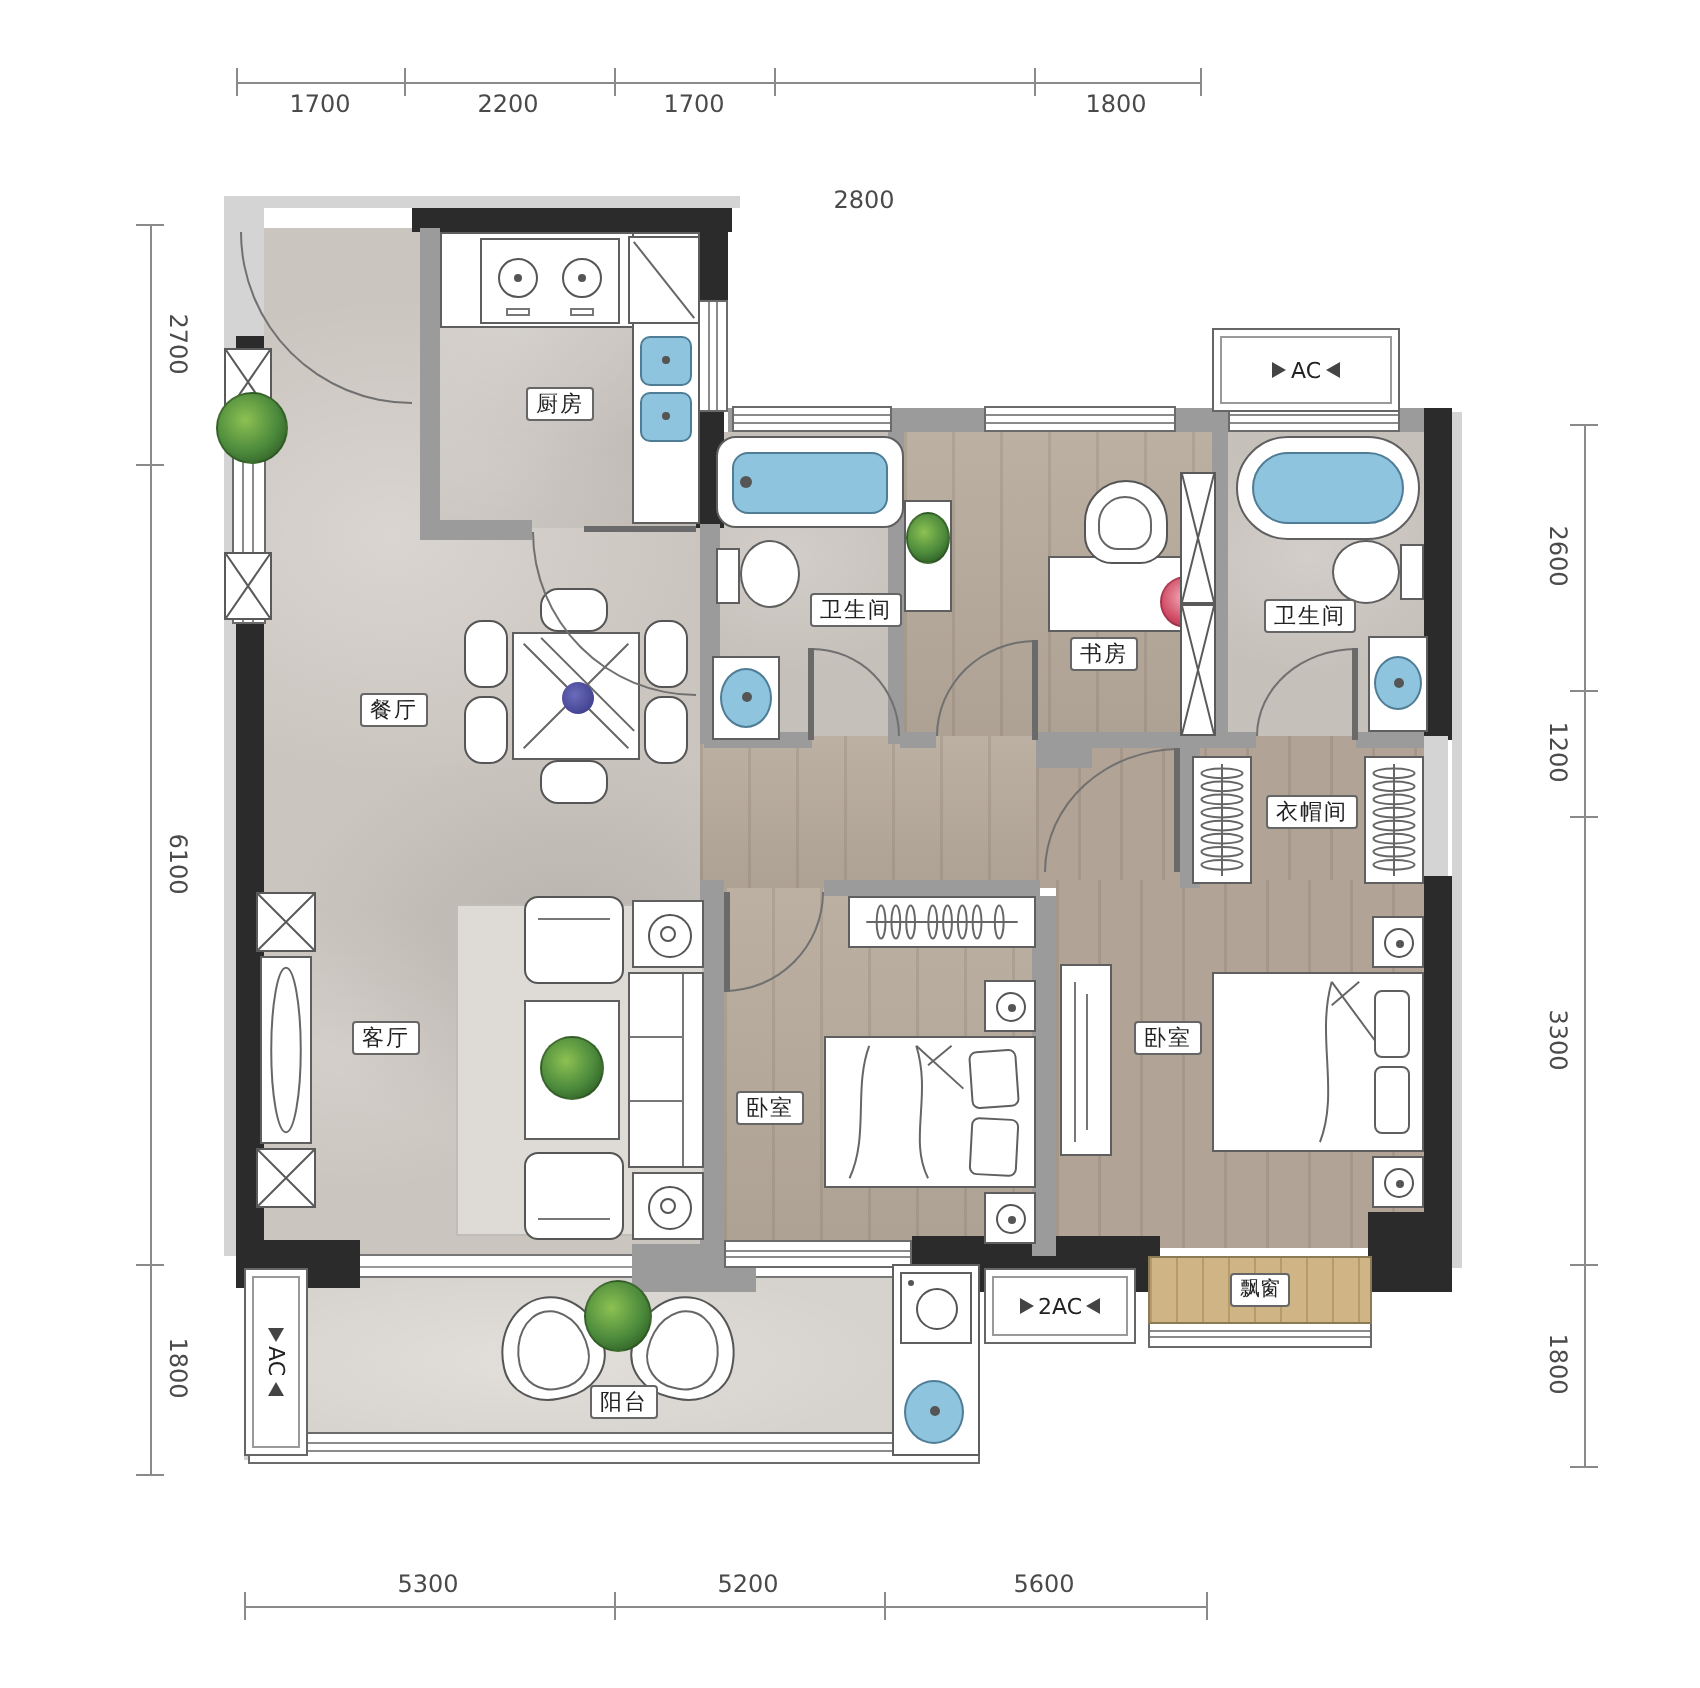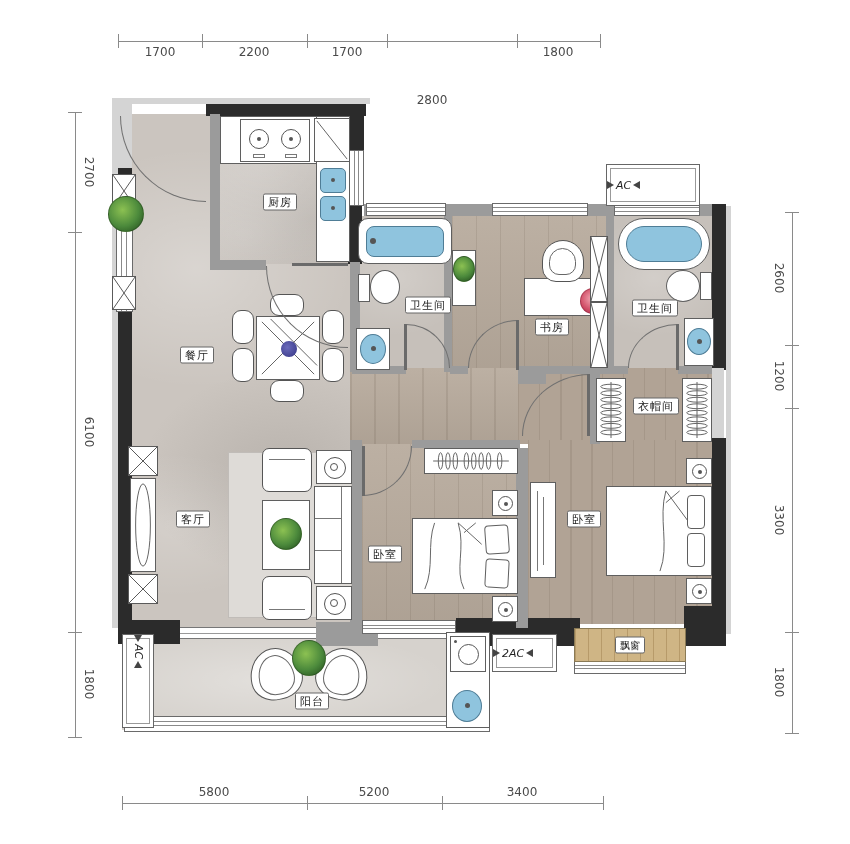--- a/index.html
+++ b/index.html
@@ -42,21 +42,21 @@
   .achair{background:#fff;border:1.2px solid #555;border-radius:7px;}
   .bchair{background:#fff;border:1.4px solid #555;border-radius:50% 50% 46% 46%/58% 58% 40% 40%;}
   .bchair .in{position:absolute;inset:6px 7px 4px 7px;border:1.1px solid #666;border-radius:inherit;background:#fff;}
   .ring{border:1.4px solid #555;border-radius:50%;background:#fff;}
   .dot{background:#555;border-radius:50%;}
   .rug{background:#dedbd7;border:1px solid #c0bcb8;}
   
   .rlabel{background:#fff;border:1px solid #666;border-radius:2px;padding:1px 4px;font-size:11px;color:#222;letter-spacing:1px;white-space:nowrap;transform:translate(-50%,-50%);line-height:13px;}
   .small{font-size:10px;letter-spacing:0;}
   .acbox{background:#fff;border:1px solid #666;box-shadow:inset 0 0 0 3px #fff,inset 0 0 0 4px #999;}
-  .aclabel{display:flex;align-items:center;gap:2px;font-size:11px;color:#222;font-style:italic;}
+  .aclabel{display:flex;align-items:center;justify-content:center;gap:2px;font-size:11px;color:#222;}
   .triR{width:0;height:0;border-style:solid;border-width:4px 0 4px 7px;border-color:transparent transparent transparent #444;}
   .triL{width:0;height:0;border-style:solid;border-width:4px 7px 4px 0;border-color:transparent #444 transparent transparent;}
   .triD{width:0;height:0;border-style:solid;border-width:7px 4px 0 4px;border-color:#444 transparent transparent transparent;}
   .triU{width:0;height:0;border-style:solid;border-width:0 4px 7px 4px;border-color:transparent transparent #444 transparent;}
   
   .dline{background:#8a8a8a;}
   .tk{background:#8a8a8a;}
   .dt{font-size:12px;color:#4a4a4a;white-space:nowrap;}
   .vert{writing-mode:vertical-rl;}
   .ctrx{transform:translateX(-50%);}
@@ -345,21 +345,21 @@
       <div class="a dot" style="left:12px;top:12px;width:5px;height:5px;"></div>
     </div>
 
   <div class="a baywood" style="left:574px;top:628px;width:112px;height:34px;border:1px solid #8a7a55;"></div>
 
   <div class="a acbox aclabel" style="left:606px;top:164px;width:94px;height:42px;">
     <span class="triR"></span>
     <span>AC</span>
     <span class="triL"></span>
   </div>
-  <div class="a acbox aclabel" style="left:492px;top:634px;width:65px;height:38px;">
+  <div class="a acbox aclabel" style="left:492px;top:634px;width:76px;height:38px;">
     <span class="triR"></span>
     <span>2AC</span>
     <span class="triL"></span>
   </div>
   <div class="a acbox aclabel" style="left:122px;top:634px;width:32px;height:94px;flex-direction:column;">
     <span class="triD"></span>
     <span class="vert">AC</span>
     <span class="triU"></span>
   </div>
 
@@ -400,23 +400,23 @@
   <div class="a dt ctrx" style="left:254px;top:45px;">2200</div>
   <div class="a dt ctrx" style="left:347px;top:45px;">1700</div>
   <div class="a dt ctrx" style="left:432px;top:45px;margin-top:48px;">2800</div>
   <div class="a dt ctrx" style="left:558px;top:45px;">1800</div>
 
   <div class="a dline" style="left:122px;top:803px;width:481px;height:1px;"></div>
   <div class="a tk" style="left:122px;top:796px;width:1px;height:14px;"></div>
   <div class="a tk" style="left:307px;top:796px;width:1px;height:14px;"></div>
   <div class="a tk" style="left:442px;top:796px;width:1px;height:14px;"></div>
   <div class="a tk" style="left:603px;top:796px;width:1px;height:14px;"></div>
-  <div class="a dt ctrx" style="left:214px;top:785px;">5800</div>
+  <div class="a dt ctrx" style="left:214px;top:785px;">5300</div>
   <div class="a dt ctrx" style="left:374px;top:785px;">5200</div>
-  <div class="a dt ctrx" style="left:522px;top:785px;">3400</div>
+  <div class="a dt ctrx" style="left:522px;top:785px;">5600</div>
 
   <div class="a dline" style="left:75px;top:112px;width:1px;height:625px;"></div>
   <div class="a tk" style="left:68px;top:112px;width:14px;height:1px;"></div>
   <div class="a tk" style="left:68px;top:232px;width:14px;height:1px;"></div>
   <div class="a tk" style="left:68px;top:632px;width:14px;height:1px;"></div>
   <div class="a tk" style="left:68px;top:737px;width:14px;height:1px;"></div>
   <div class="a dt vert ctry" style="left:82px;top:172px;">2700</div>
   <div class="a dt vert ctry" style="left:82px;top:432px;">6100</div>
   <div class="a dt vert ctry" style="left:82px;top:684px;">1800</div>
 

